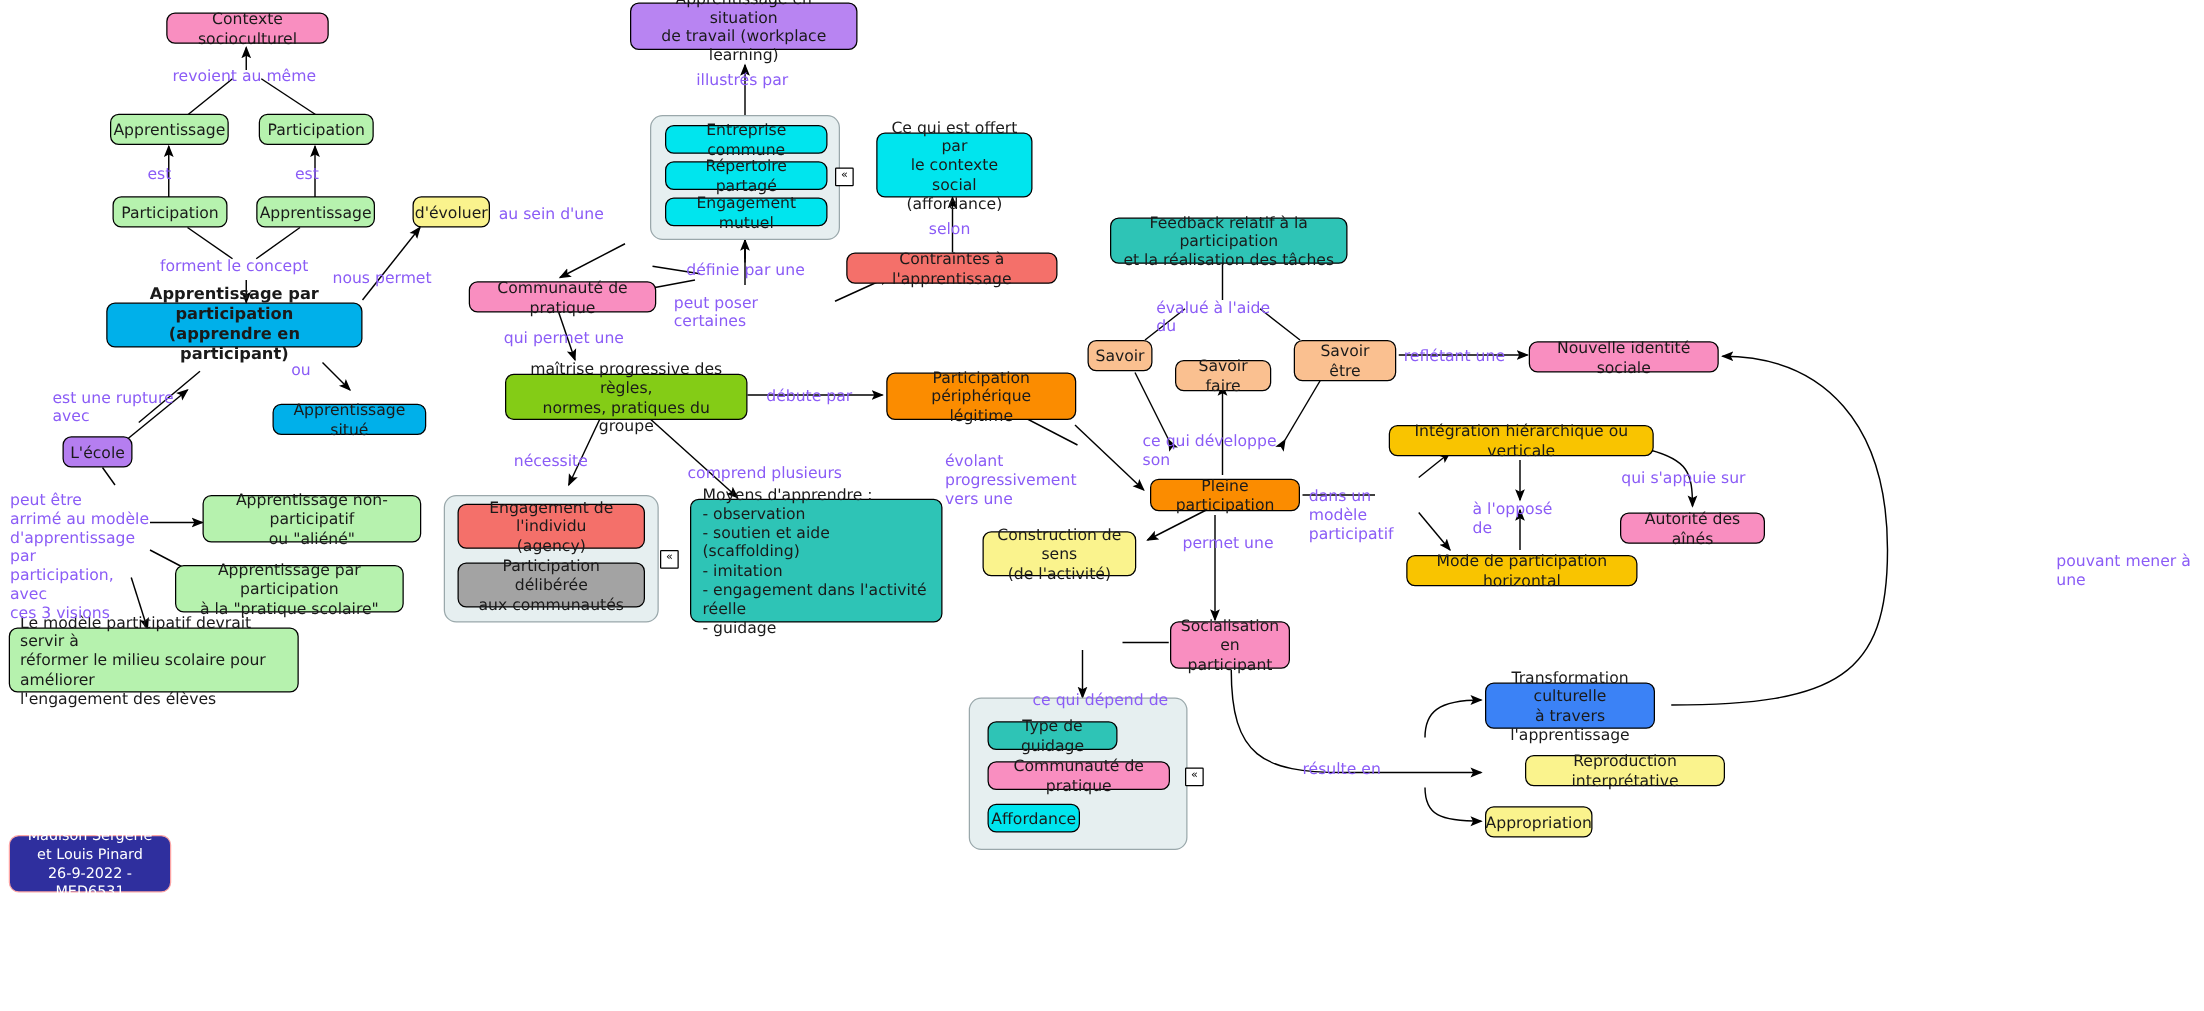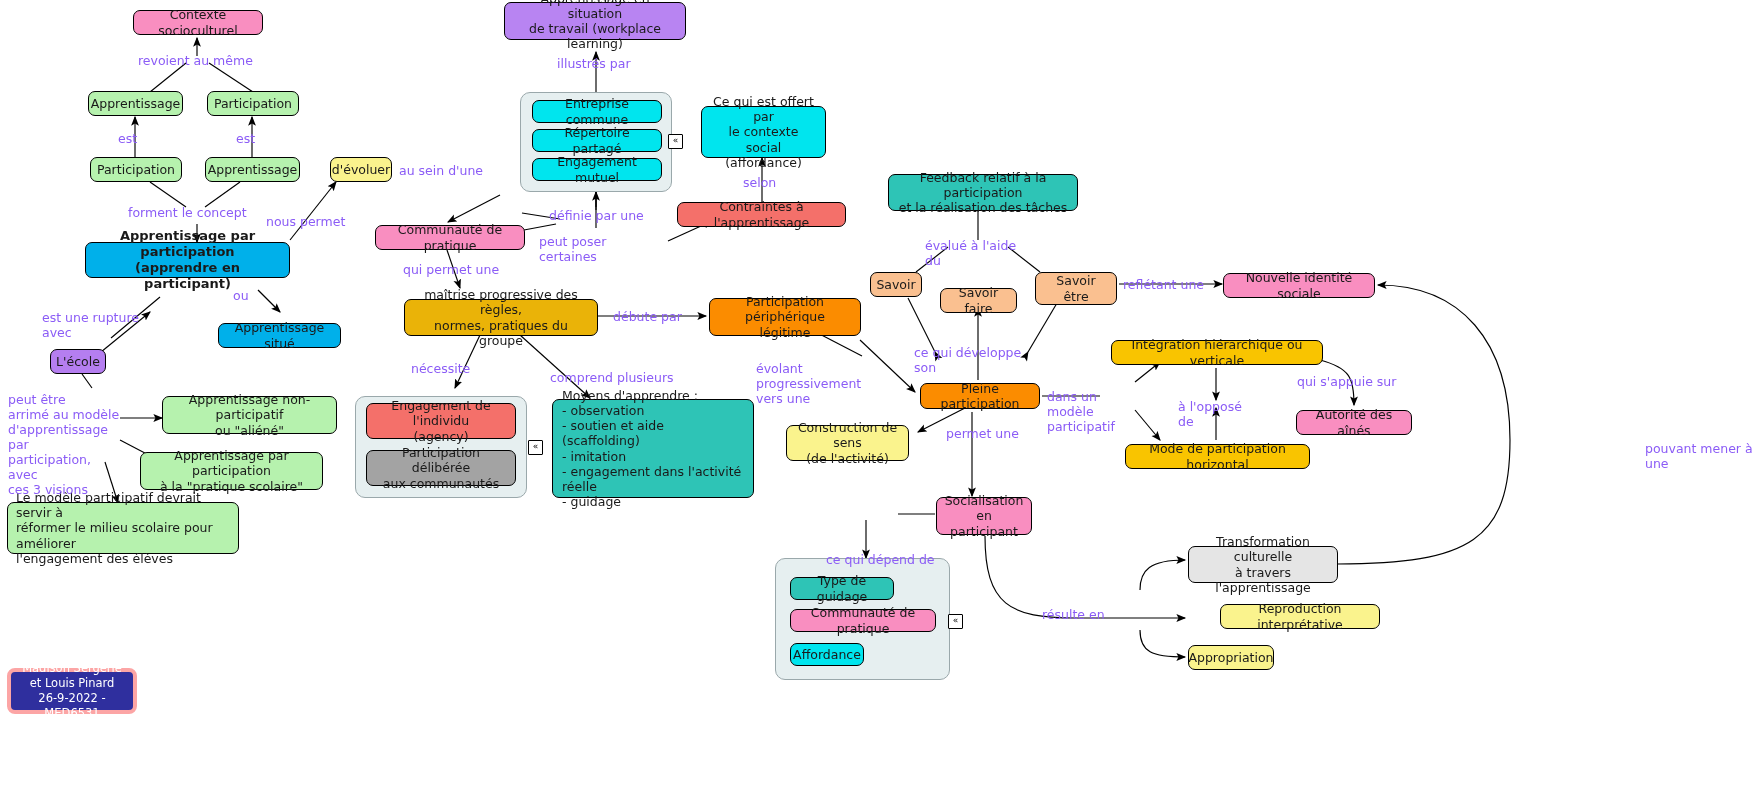--- a/index.html
+++ b/index.html
@@ -33,21 +33,21 @@
     background:transparent;
   }
   .collapse{
     position:absolute;width:13px;height:13px;
     border:1px solid #000;background:#fff;
     font-size:9px;line-height:11px;text-align:center;color:#000;
     border-radius:1px;
   }
   .sig{
     position:absolute;
-    border:4px solid #fca5a5;border-radius:8px;
+    border:1px solid #fca5a5;border-radius:8px;
     background:#2f2f9e;color:#fff;
     font-size:11.5px;text-align:center;line-height:1.3;
     display:flex;align-items:center;justify-content:center;
     white-space:pre-line;padding:5px 8px;box-sizing:border-box;
   }
   .bold{font-weight:bold;font-size:13px;}
 </style>
 </head>
 <body>
 
@@ -170,21 +170,21 @@
   <div class="collapse" style="left:668px;top:134px;">«</div>
 
   <div class="node" style="left:701px;top:106px;width:125px;height:52px;background:#00e5ee;">Ce qui est offert par
 le contexte social
 (affordance)</div>
 
   <div class="node" style="left:677px;top:202px;width:169px;height:25px;background:#f4706a;">Contraintes à l'apprentissage</div>
 
   <div class="node" style="left:375px;top:225px;width:150px;height:25px;background:#f98ec0;">Communauté de pratique</div>
 
-  <div class="node" style="left:404px;top:299px;width:194px;height:37px;background:#eab308;">maîtrise progressive des règles,
+  <div class="node" style="left:404px;top:299px;width:194px;height:37px;background:#84cc16;">maîtrise progressive des règles,
 normes, pratiques du groupe</div>
 
   <div class="node" style="left:709px;top:298px;width:152px;height:38px;background:#fb8c00;">Participation périphérique
 légitime</div>
 
   <div class="node" style="left:366px;top:403px;width:150px;height:36px;background:#f4706a;">Engagement de l'individu
 (agency)</div>
 
   <div class="node" style="left:366px;top:450px;width:150px;height:36px;background:#a3a3a3;">Participation délibérée
 aux communautés</div>
@@ -224,21 +224,21 @@
 en participant</div>
 
   <div class="node" style="left:790px;top:577px;width:104px;height:23px;background:#2ec4b6;">Type de guidage</div>
 
   <div class="node" style="left:790px;top:609px;width:146px;height:23px;background:#f98ec0;">Communauté de pratique</div>
 
   <div class="node" style="left:790px;top:643px;width:74px;height:23px;background:#00e5ee;">Affordance</div>
 
   <div class="collapse" style="left:948px;top:614px;">«</div>
 
-  <div class="node" style="left:1188px;top:546px;width:150px;height:37px;background:#e5e5e5;">Transformation culturelle
+  <div class="node" style="left:1188px;top:546px;width:136px;height:37px;background:#3b82f6;">Transformation culturelle
 à travers l'apprentissage</div>
 
   <div class="node" style="left:1188px;top:604px;width:160px;height:25px;background:#faf38d;margin-left:32px;">Reproduction interprétative</div>
 
   <div class="node" style="left:1188px;top:645px;width:86px;height:25px;background:#faf38d;">Appropriation</div>
 
   <div class="lbl" style="left:138px;top:53px;width:120px;">revoient au même</div>
   <div class="lbl" style="left:118px;top:131px;width:34px;">est</div>
   <div class="lbl" style="left:236px;top:131px;width:34px;">est</div>
   <div class="lbl" style="left:128px;top:205px;width:140px;">forment le concept</div>

